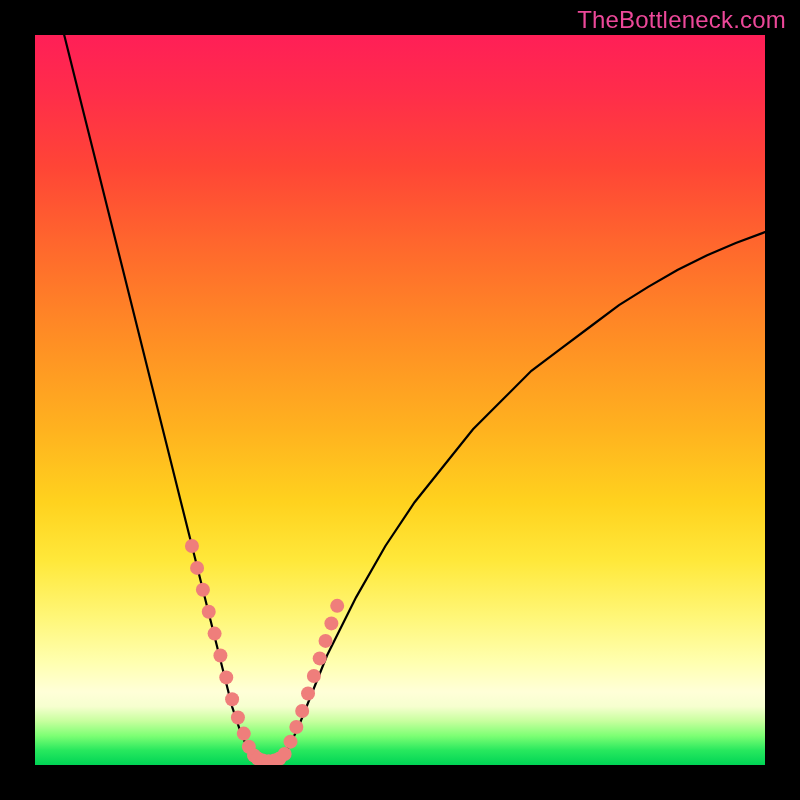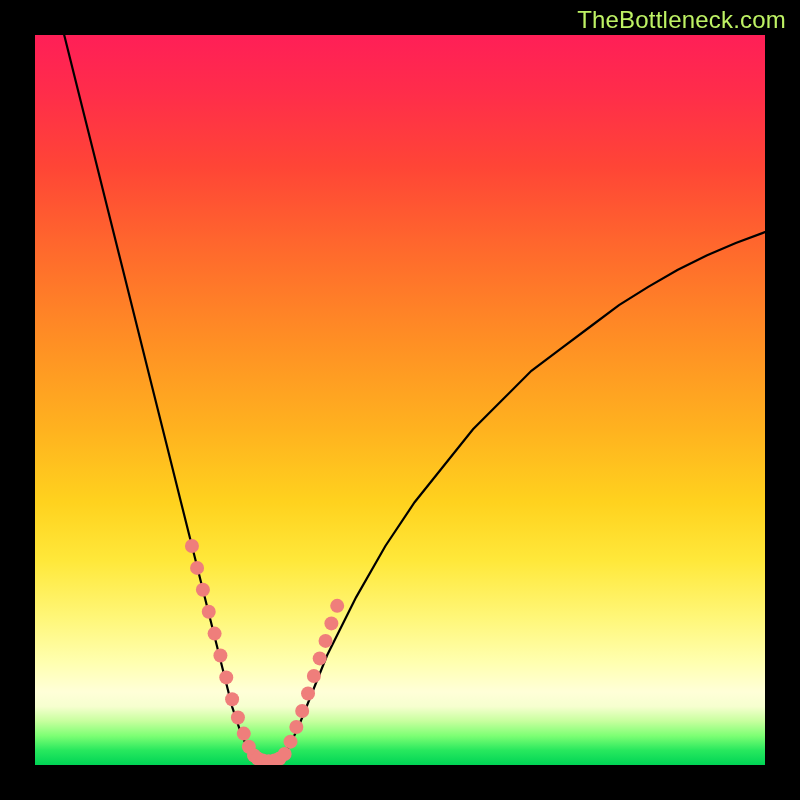--- a/index.html
+++ b/index.html
@@ -58,21 +58,21 @@
     position: absolute;
     top: 0;
     left: 0;
     width: 730px;
     height: 730px;
   }
   .watermark {
     position: absolute;
     top: 6px;
     right: 14px;
-    color: #bef264;
+    color: #ec4899;
     font-size: 24px;
     font-weight: 500;
     letter-spacing: 0.2px;
     user-select: none;
   }
 </style>
 </head>
 <body>
 
 <div class="frame">

